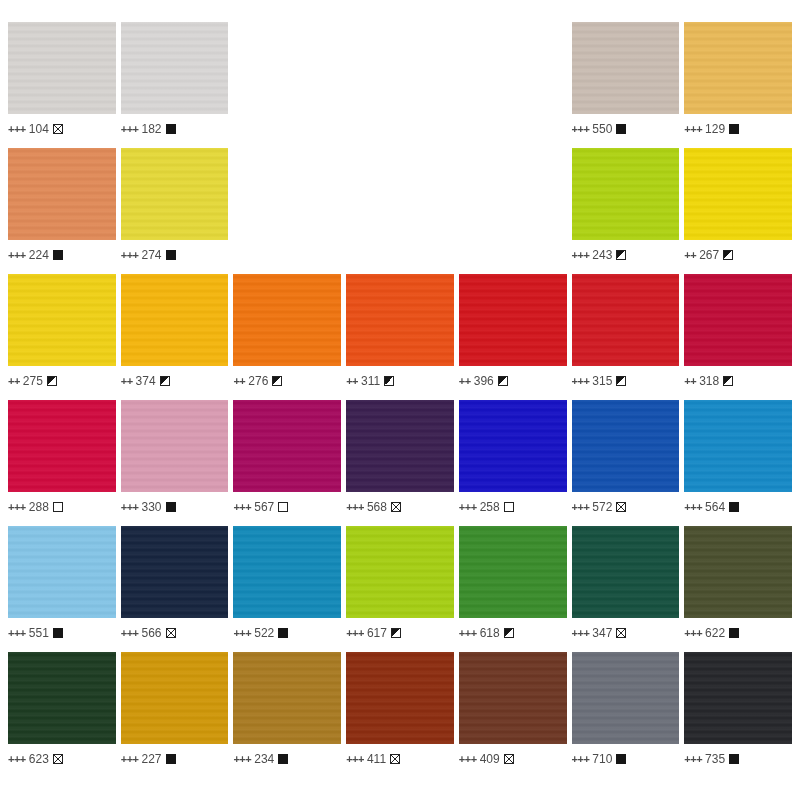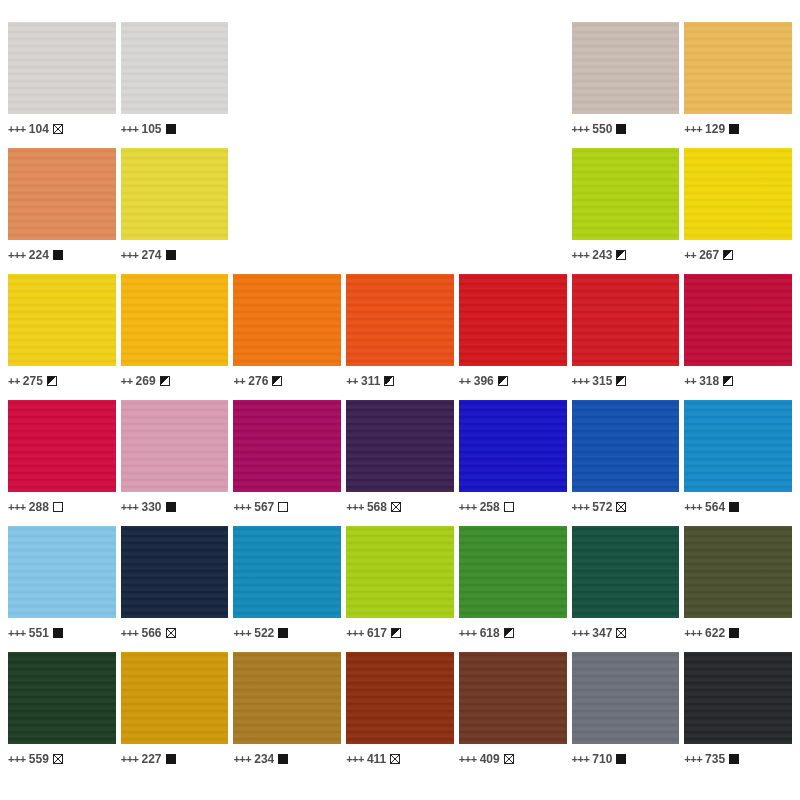--- a/index.html
+++ b/index.html
@@ -66,21 +66,21 @@
     white-space:nowrap;
     letter-spacing:0.1px;
   }
   .lf{
     font-weight:bold;
     font-size:11px;
     color:#4c4c4c;
     letter-spacing:-0.5px;
   }
   .code{
-    font-weight:bold;
+    font-weight:normal;
     font-size:12px;
     color:#4c4c4c;
     letter-spacing:0px;
   }
   .opac{
     display:inline-block;
     width:10px;height:10px;
     box-sizing:border-box;
     border:1.5px solid #222;
     background:#ffffff;
@@ -109,21 +109,21 @@
         <div class="label">
           <span class="lf">+++</span>
           <span class="code">104</span>
           <span class="opac semi-transparent"></span>
         </div>
       </div>
       <div class="cell">
         <div class="swatch" style="background: rgb(216, 214, 213);"></div>
         <div class="label">
           <span class="lf">+++</span>
-          <span class="code">105</span>
+          <span class="code">182</span>
           <span class="opac opaque"></span>
         </div>
       </div>
       <div class="cell empty">
         <div class="swatch" style="background: rgb(255, 255, 255);"></div>
         <div class="label">
           <span class="lf"></span>
           <span class="code"></span>
           <span class="opac transparent"></span>
         </div>
@@ -221,21 +221,21 @@
         <div class="label">
           <span class="lf">++</span>
           <span class="code">275</span>
           <span class="opac semi-opaque"></span>
         </div>
       </div>
       <div class="cell">
         <div class="swatch" style="background: rgb(244, 181, 13);"></div>
         <div class="label">
           <span class="lf">++</span>
-          <span class="code">269</span>
+          <span class="code">374</span>
           <span class="opac semi-opaque"></span>
         </div>
       </div>
       <div class="cell">
         <div class="swatch" style="background: rgb(239, 116, 16);"></div>
         <div class="label">
           <span class="lf">++</span>
           <span class="code">276</span>
           <span class="opac semi-opaque"></span>
         </div>
@@ -381,21 +381,21 @@
         <div class="label">
           <span class="lf">+++</span>
           <span class="code">622</span>
           <span class="opac opaque"></span>
         </div>
       </div>
       <div class="cell">
         <div class="swatch" style="background: rgb(29, 60, 34);"></div>
         <div class="label">
           <span class="lf">+++</span>
-          <span class="code">559</span>
+          <span class="code">623</span>
           <span class="opac semi-transparent"></span>
         </div>
       </div>
       <div class="cell">
         <div class="swatch" style="background: rgb(207, 151, 9);"></div>
         <div class="label">
           <span class="lf">+++</span>
           <span class="code">227</span>
           <span class="opac opaque"></span>
         </div>

